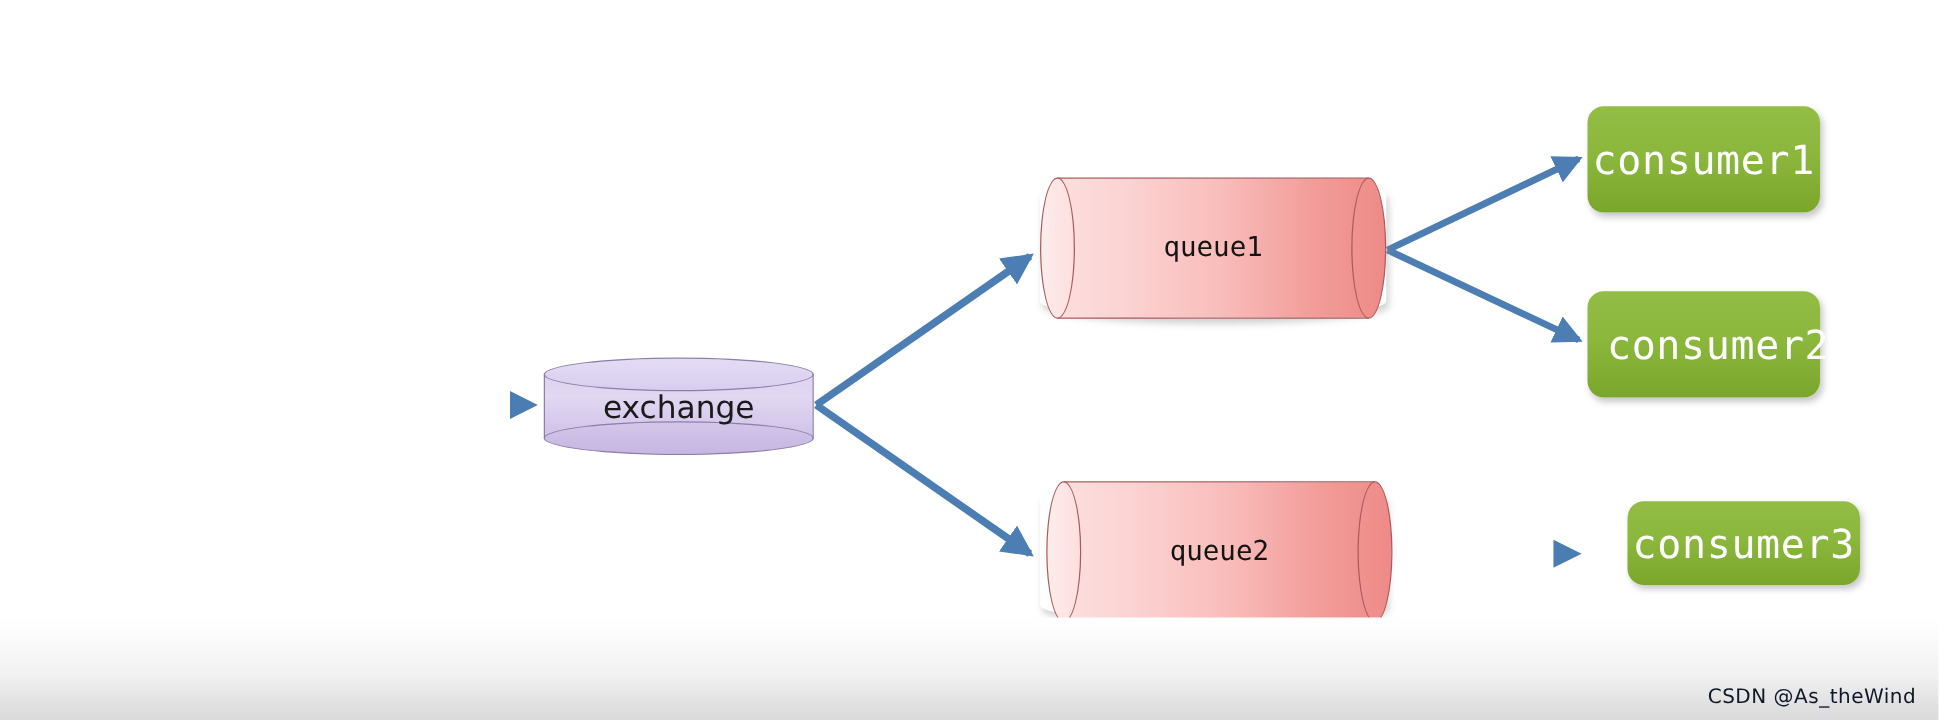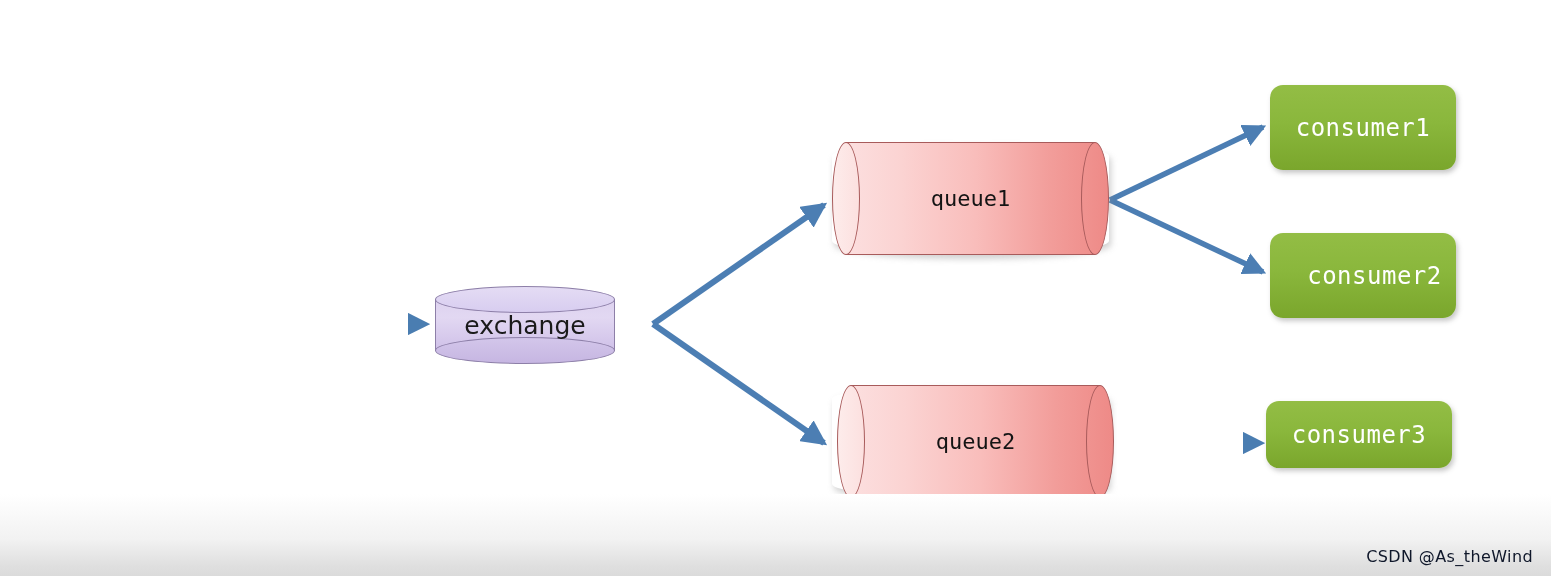--- a/index.html
+++ b/index.html
@@ -47,21 +47,21 @@
     letter-spacing: 0.5px;
   }
   .node-publisher {
     background: linear-gradient(to bottom, #3b7cc4 0%, #3774bd 40%, #2f66ae 100%);
     box-shadow: 2px 3px 5px rgba(120,120,120,0.45);
     font-size: 25px;
   }
   .node-consumer {
     background: linear-gradient(to bottom, #93bd45 0%, #8ab73c 45%, #7aa62c 100%);
     box-shadow: 2px 3px 5px rgba(130,130,130,0.45);
-    font-size: 24px;
+    font-size: 32px;
   }
 
   
   .cyl-v {
     position: absolute;
   }
   .cyl-v .body {
     position: absolute;
     left: 0;
     top: 13px;
@@ -215,21 +215,21 @@
     <g>
       <line x1="1110" y1="200" x2="1263" y2="272" stroke="#4c7eb3" stroke-width="5.5" marker-end="url(#arrowThick)"></line>
     </g>
 
     <g>
       <line x1="1112" y1="443" x2="1263" y2="443" stroke="url(#thinGrad)" stroke-width="4.5" marker-end="url(#arrowThin)"></line>
     </g>
   </svg>
 
 
-  <div class="cyl-v" style="left:435px; top:286px; width:180px; height:78px;">
+  <div class="cyl-v" style="left:435px; top:286px; width:216px; height:78px;">
     <div class="body"></div>
     <div class="cap-bottom"></div>
     <div class="cap-top"></div>
     <div class="label">exchange</div>
   </div>
 
   <div class="cyl-shadow" style="left:832px; top:142px; width:277px; height:113px;"></div>
   <div class="cyl-h" style="left:832px; top:142px; width:277px; height:113px;">
     <div class="body"></div>
     <div class="cap-right"></div>
@@ -246,21 +246,21 @@
   </div>
 
   <div class="node-box node-consumer" style="left:1270px; top:85px; width:186px; height:85px;">
     <span>consumer1</span>
   </div>
 
   <div class="node-box node-consumer" style="left:1270px; top:233px; width:186px; height:85px;padding-left:23px;">
     <span>consumer2</span>
   </div>
 
-  <div class="node-box node-consumer" style="left:1266px; top:401px; width:186px; height:67px;text-align:right;">
+  <div class="node-box node-consumer" style="left:1302px; top:401px; width:186px; height:67px;text-align:right;">
     <span>consumer3</span>
   </div>
 
   <div id="bottom-fade"></div>
 
   <div id="watermark" style="right:18px; bottom:10px;">CSDN @As_theWind</div>
 
 </div>
 
 </body></html>

